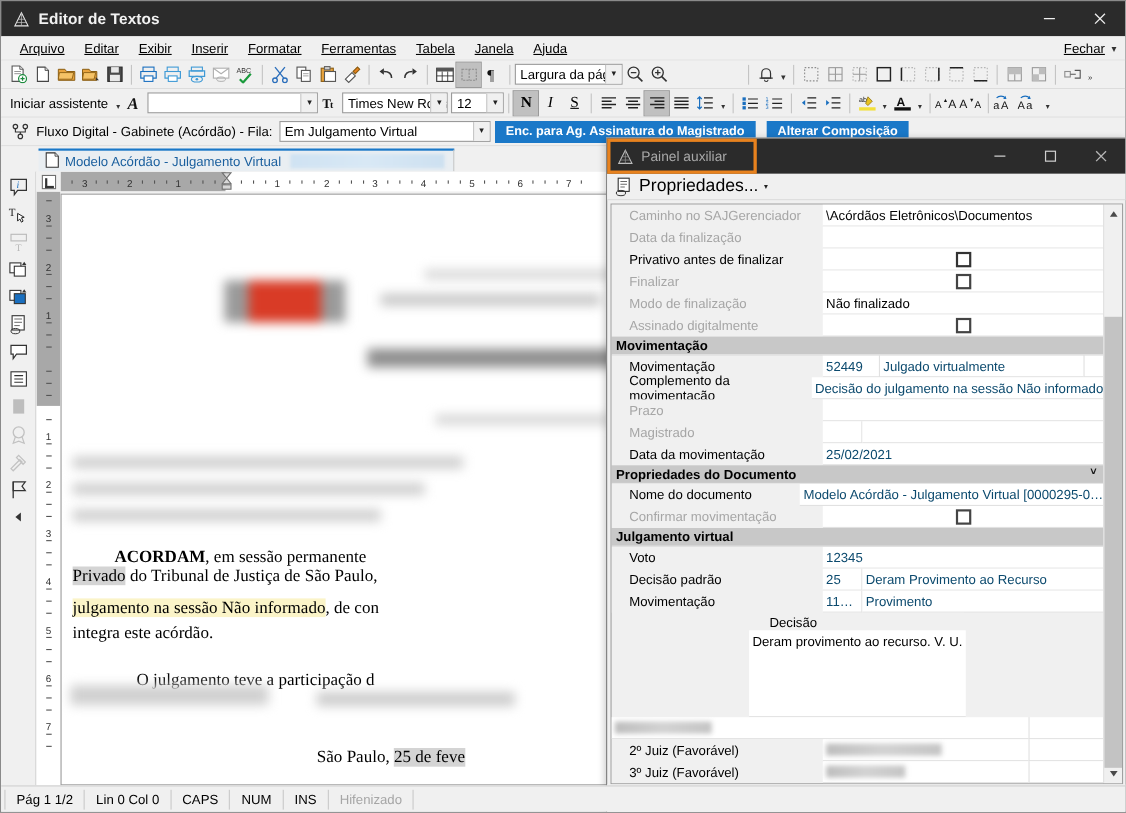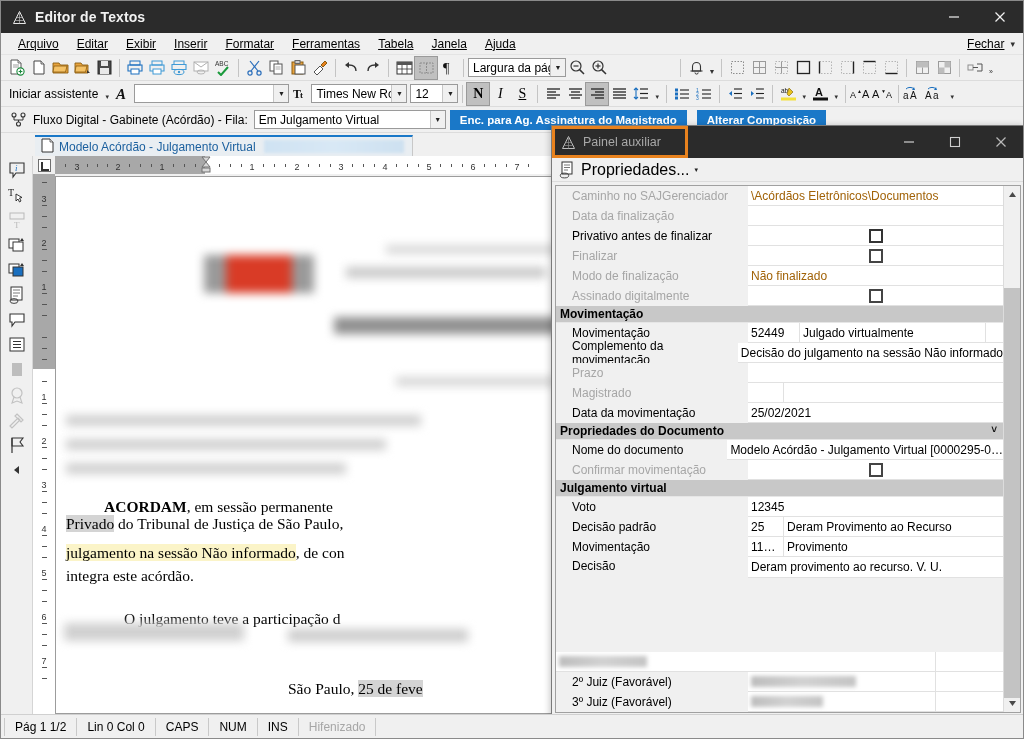--- a/index.html
+++ b/index.html
@@ -331,23 +331,23 @@
     flex: 1;
     display: flex; align-items: stretch;
     background: #f0f0f0;
   }
   .cell {
     background: #fff;
     border-bottom: 1px solid #e1e1e1;
     display: flex; align-items: center;
     padding-left: 3px;
     overflow: hidden; white-space: nowrap;
-    color: #000000;
-  }
-  .cell.dim { color: #a16207; }
+    color: #0c4a6e;
+  }
+  .cell.dim { color: #000000; }
   .cell.grow1 { flex: 1; }
   .cell.code { width: 52px; flex: 0 0 52px; border-right: 1px solid #e1e1e1; }
   .cell.code-sm { width: 36px; flex: 0 0 36px; border-right: 1px solid #e1e1e1; }
   .cell.tail { width: 18px; flex: 0 0 18px; border-left: 1px solid #e1e1e1; }
   .cell.center { justify-content: center; padding-left: 0; }
   .chk {
     width: 14px; height: 14px;
     border: 2px solid #333; background: #fff;
   }
   .cell.dimchk .chk { border-color: #444; }
@@ -1319,21 +1319,21 @@
         </div>
 
         <div class="grow">
           <div class="glabel">Movimentação</div>
           <div class="gval">
             <div class="cell code-sm">11…</div>
             <div class="cell grow1">Provimento</div>
           </div>
         </div>
 
-        <div class="grow" style="height:95px;align-items:flex-start;">
+        <div class="grow" style="height:95px;align-items:center;flex-direction:column;">
           <div class="glabel" style="align-items:flex-start;padding-top:2px;">Decisão</div>
           <div class="gval">
               <div class="bigcell" style="flex:1;">Deram provimento ao recurso. V. U.</div>
             </div>
         </div>
 
         <div class="grow">
           <div class="gval">
             <div class="cell" style="flex:1;">
                 <span class="redact" style="width:88px;"></span>

